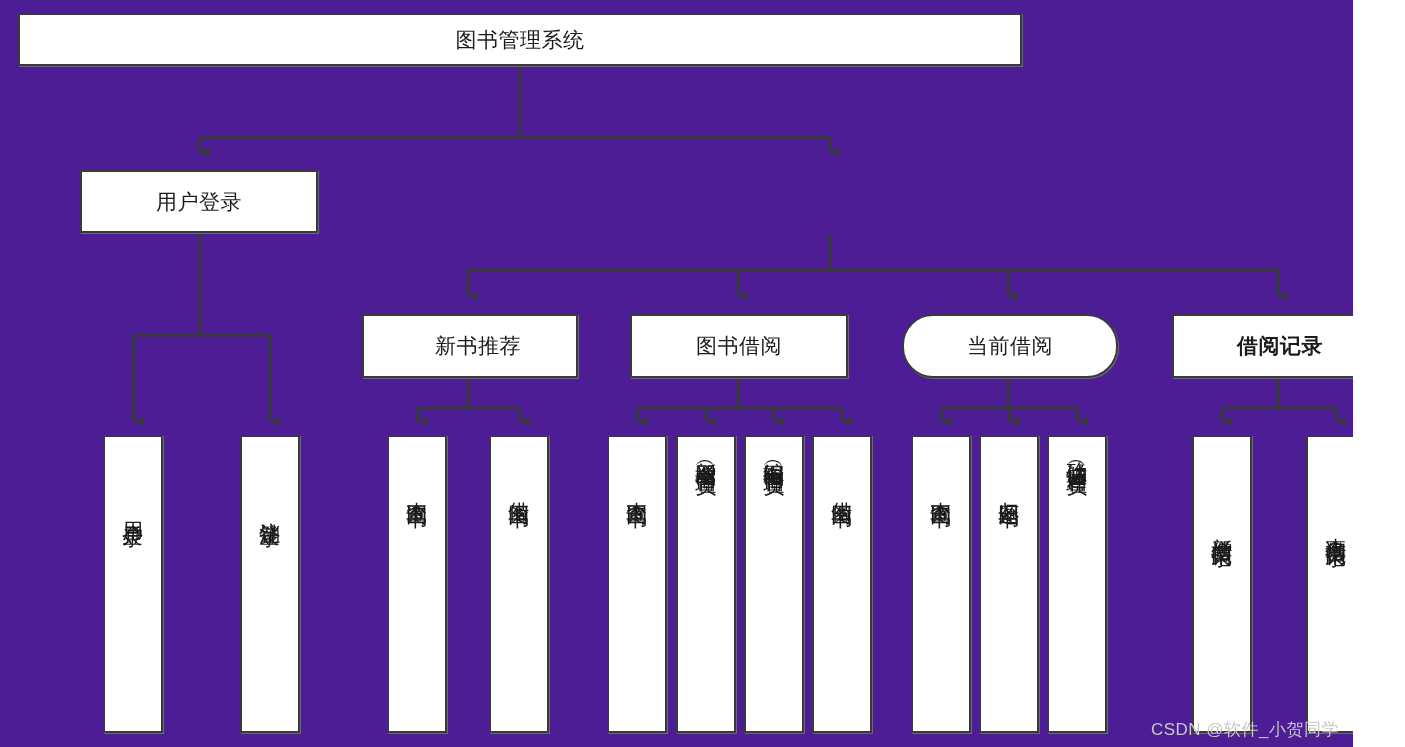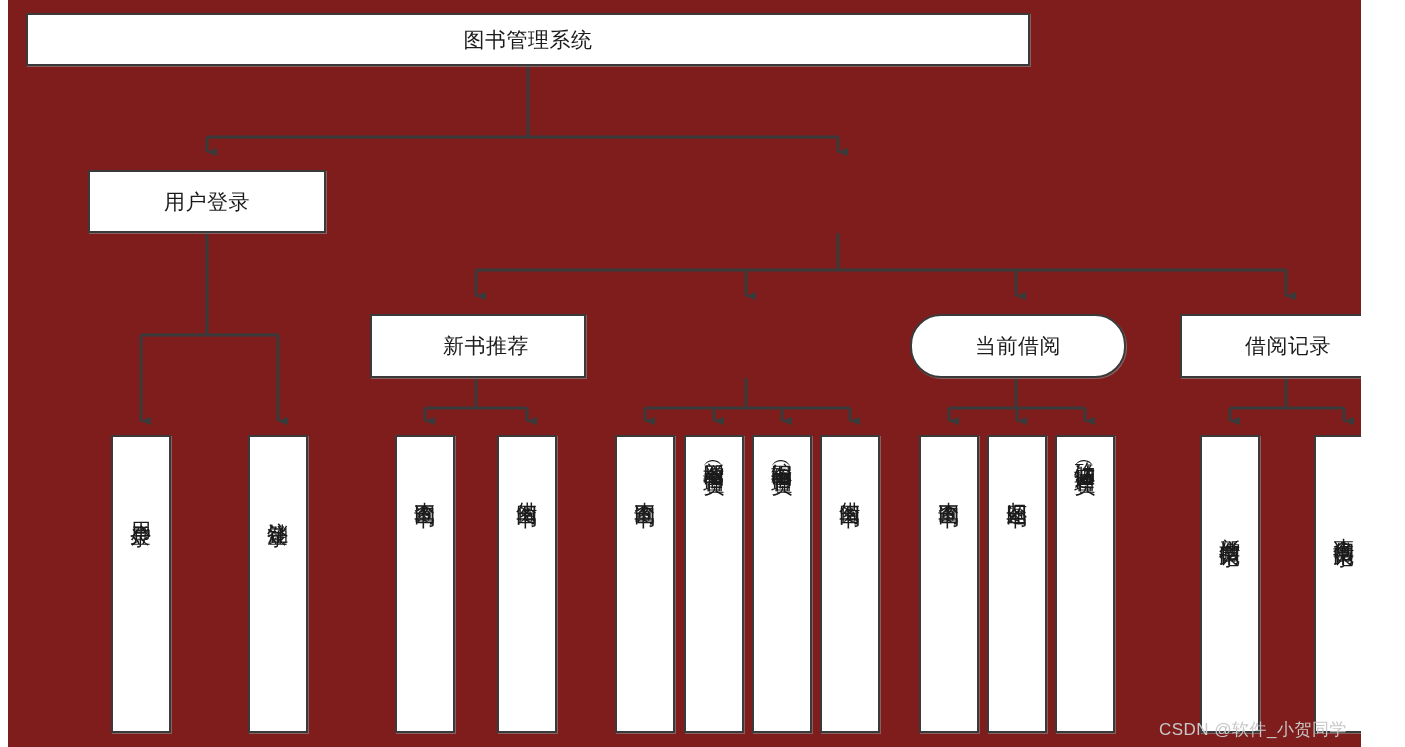--- a/index.html
+++ b/index.html
@@ -7,23 +7,22 @@
     padding: 0;
     background: #ffffff;
   }
   body {
     font-family: "Liberation Sans", "DejaVu Sans", sans-serif;
   }
   #diagram-canvas {
     position: relative;
     width: 1353px;
     height: 747px;
-    background: #7f1d1d;
+    background: #4c1d95;
     overflow: hidden;
-    margin-left: 8px;
   }
   #edge-layer {
     position: absolute;
     left: 0;
     top: 0;
     width: 1405px;
     height: 747px;
     pointer-events: none;
   }
   .node {
@@ -142,24 +141,27 @@
     <span class="node-label">图书管理系统</span>
   </div>
 
   <div class="node horizontal" style="left:80px; top:170px; width:238px; height:63px;">
     <span class="node-label">用户登录</span>
   </div>
 
   <div class="node horizontal" style="left:362px; top:314px; width:216px; height:64px;padding-left:16px;">
     <span class="node-label">新书推荐</span>
   </div>
+  <div class="node horizontal" style="left:630px; top:314px; width:218px; height:64px;">
+    <span class="node-label">图书借阅</span>
+  </div>
   <div class="node horizontal" style="left:902px; top:314px; width:216px; height:64px;border-radius:31px;">
     <span class="node-label">当前借阅</span>
   </div>
-  <div class="node horizontal" style="left:1172px; top:314px; width:216px; height:64px;">
+  <div class="node horizontal" style="left:1172px; top:314px; width:216px; height:64px;font-weight:bold;">
     <span class="node-label">借阅记录</span>
   </div>
 
   <div class="node vertical mid" style="left:103px; top:435px; width:60px; height:298px;">
     <span class="node-label">用户登录</span>
   </div>
   <div class="node vertical mid" style="left:240px; top:435px; width:60px; height:298px;">
     <span class="node-label">注销登录</span>
   </div>
 

